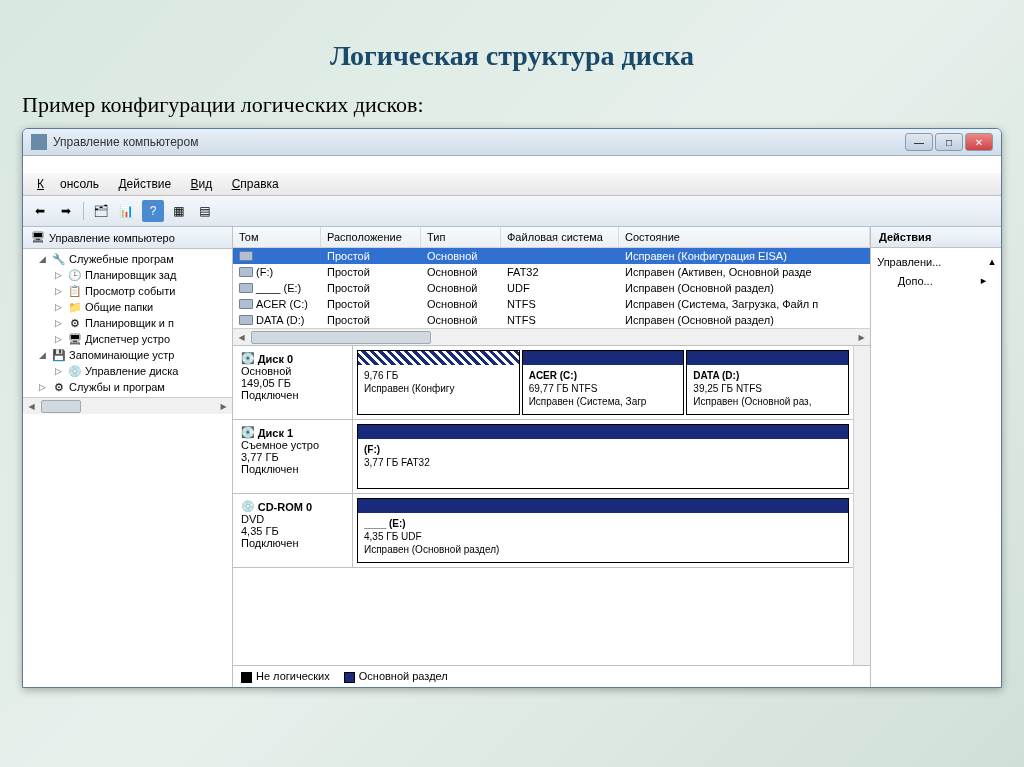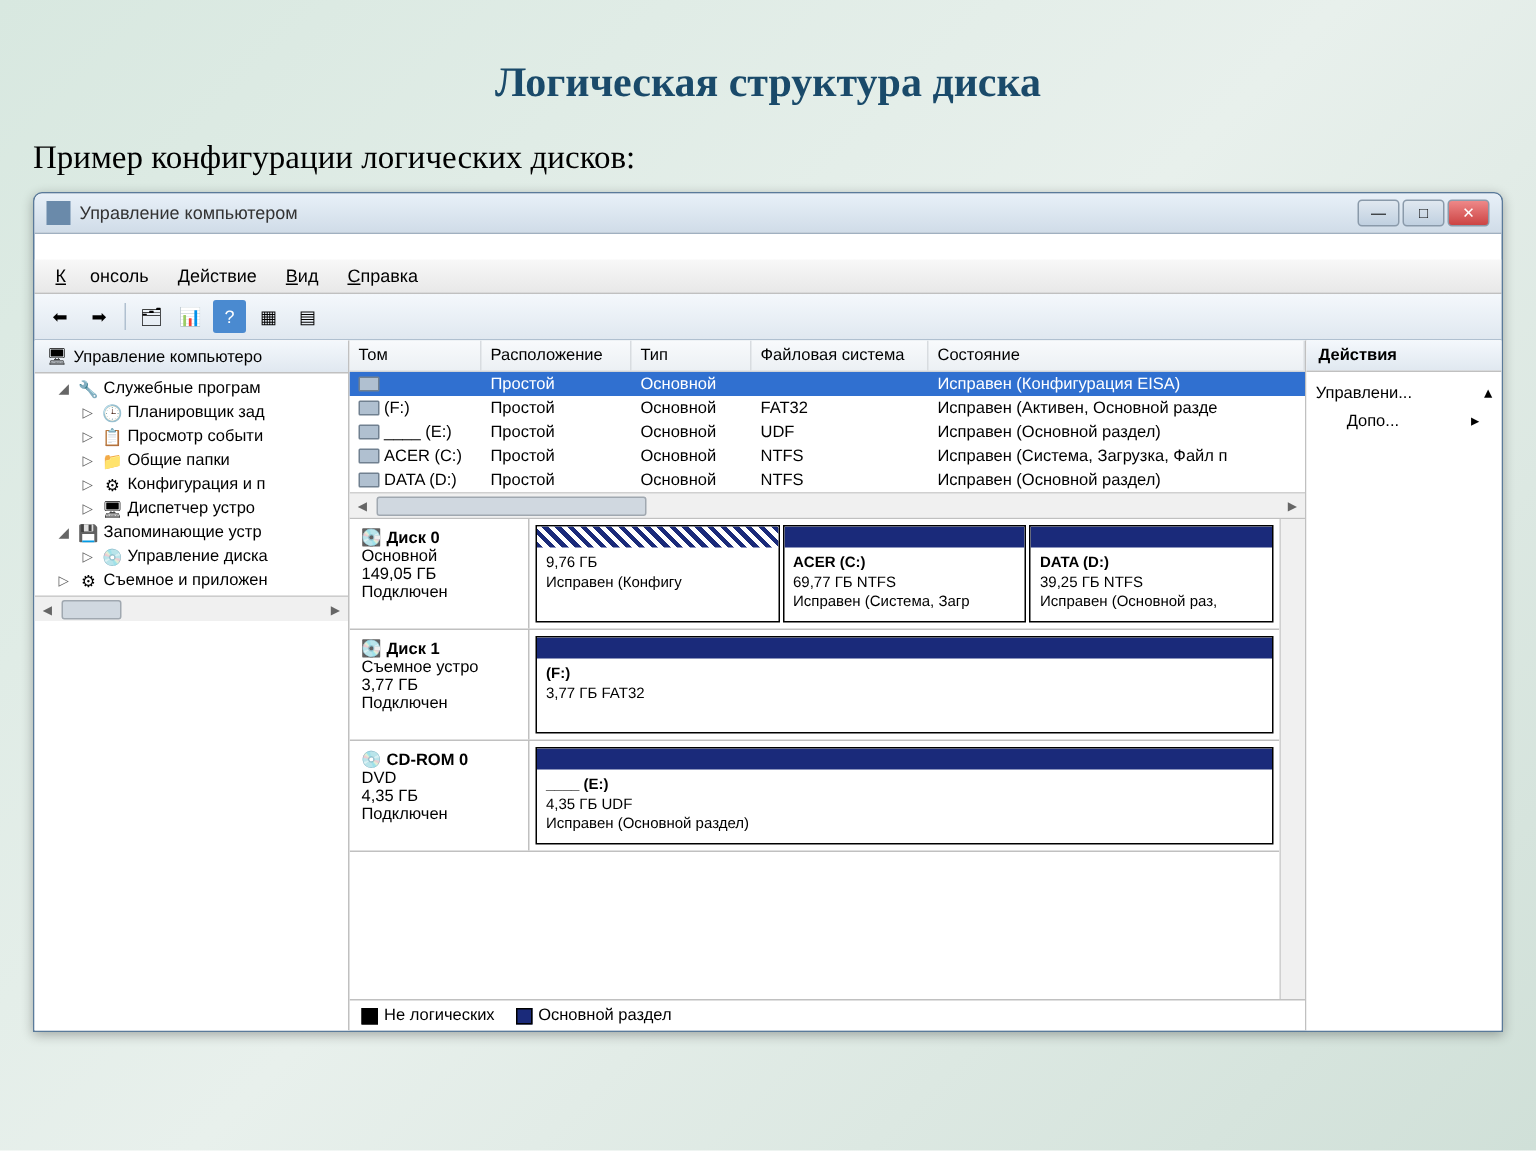--- a/index.html
+++ b/index.html
@@ -128,41 +128,41 @@
               <span>Просмотр событи</span>
             </div>
             <div class="tree-item l2">
               <span class="tree-toggle">▷</span>
               <span class="tree-icon">📁</span>
               <span>Общие папки</span>
             </div>
             <div class="tree-item l2">
               <span class="tree-toggle">▷</span>
               <span class="tree-icon">⚙</span>
-              <span>Конфигурация и п</span>
+              <span>Планировщик и п</span>
             </div>
             <div class="tree-item l2">
               <span class="tree-toggle">▷</span>
               <span class="tree-icon">🖥</span>
               <span>Диспетчер устро</span>
             </div>
             <div class="tree-item l1">
               <span class="tree-toggle">◢</span>
               <span class="tree-icon">💾</span>
               <span>Запоминающие устр</span>
             </div>
             <div class="tree-item l2">
               <span class="tree-toggle">▷</span>
               <span class="tree-icon">💿</span>
               <span>Управление диска</span>
             </div>
             <div class="tree-item l1">
               <span class="tree-toggle">▷</span>
               <span class="tree-icon">⚙</span>
-              <span>Съемное и приложен</span>
+              <span>Службы и програм</span>
             </div>
           </div>
         <div style="flex:1"></div>
         <div class="tree-scrollbar">
           <div class="arrow">◀</div>
             <div class="thumb"></div>
             <div class="arrow right">▶</div>
         </div>
       </div>
 

